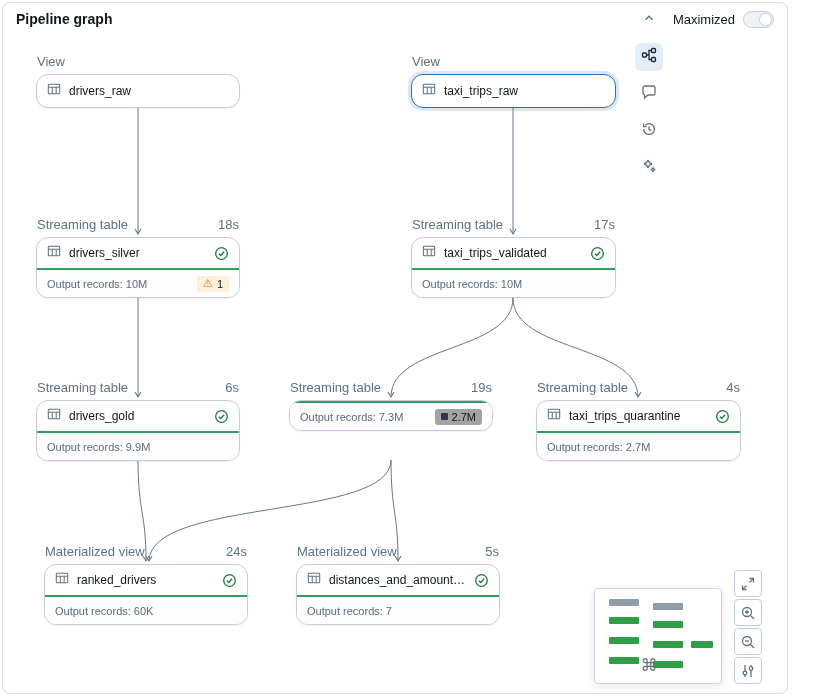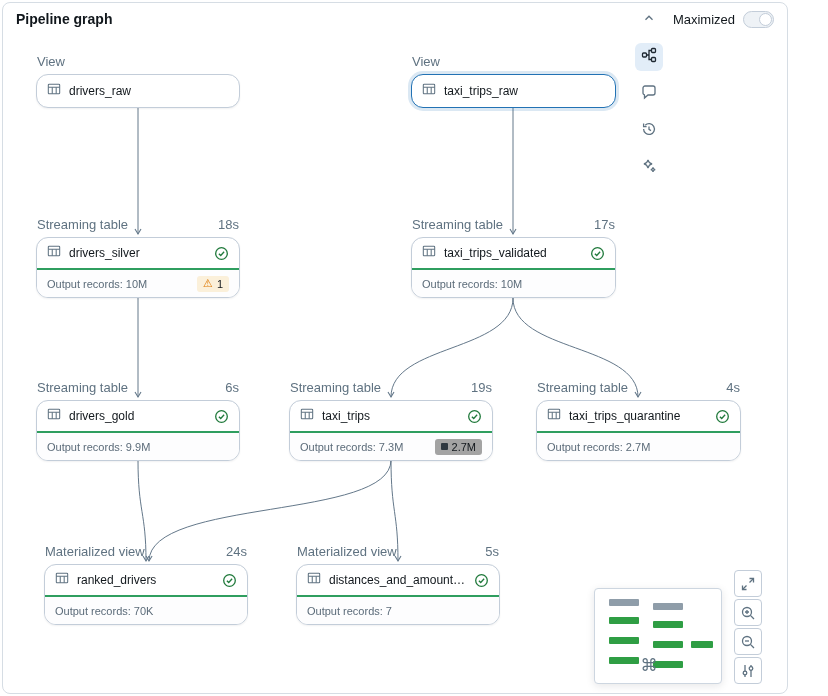--- a/index.html
+++ b/index.html
@@ -240,37 +240,20 @@
       </div>
     </div>
   </div>
 
   <div class="node-group" style="left:289px; top:380px;">
     <div class="node-label-row">
       <span>Streaming table</span>
       <span>19s</span>
     </div>
     <div class="node-card">
-      <div class="title-row">
-        <span>
-          <svg width="14" height="14" viewBox="0 0 16 16" fill="none" stroke="#5f7281" stroke-width="1.2">
-              <rect x="1.5" y="2.5" width="13" height="11" rx="1"></rect>
-              <line x1="1.5" y1="6" x2="14.5" y2="6"></line>
-              <line x1="6" y1="6" x2="6" y2="13.5"></line>
-              <line x1="10.5" y1="6" x2="10.5" y2="13.5"></line>
-            </svg>
-        </span>
-        <span class="node-name">taxi_trips</span>
-        <span class="check-icon">
-          <svg width="15" height="15" viewBox="0 0 16 16" fill="none" stroke="#217a3c" stroke-width="1.4">
-              <circle cx="8" cy="8" r="6.2"></circle>
-              <path d="M5.2 8.2 L7.2 10.2 L10.8 6.2"></path>
-            </svg>
-        </span>
-      </div>
       <div class="progress-bar"></div>
       <div class="output-row">
         <span>Output records: 7.3M</span>
         <span class="badge badge-metric">
           <span class="metric-square"></span>
           <span>2.7M</span>
         </span>
       </div>
     </div>
   </div>
@@ -323,21 +306,21 @@
         <span class="node-name">ranked_drivers</span>
         <span class="check-icon">
           <svg width="15" height="15" viewBox="0 0 16 16" fill="none" stroke="#217a3c" stroke-width="1.4">
               <circle cx="8" cy="8" r="6.2"></circle>
               <path d="M5.2 8.2 L7.2 10.2 L10.8 6.2"></path>
             </svg>
         </span>
       </div>
       <div class="progress-bar"></div>
       <div class="output-row">
-        <span>Output records: 70K</span>
+        <span>Output records: 60K</span>
       </div>
     </div>
   </div>
 
   <div class="node-group" style="left:296px; top:544px;">
     <div class="node-label-row">
       <span>Materialized view</span>
       <span>5s</span>
     </div>
     <div class="node-card">

